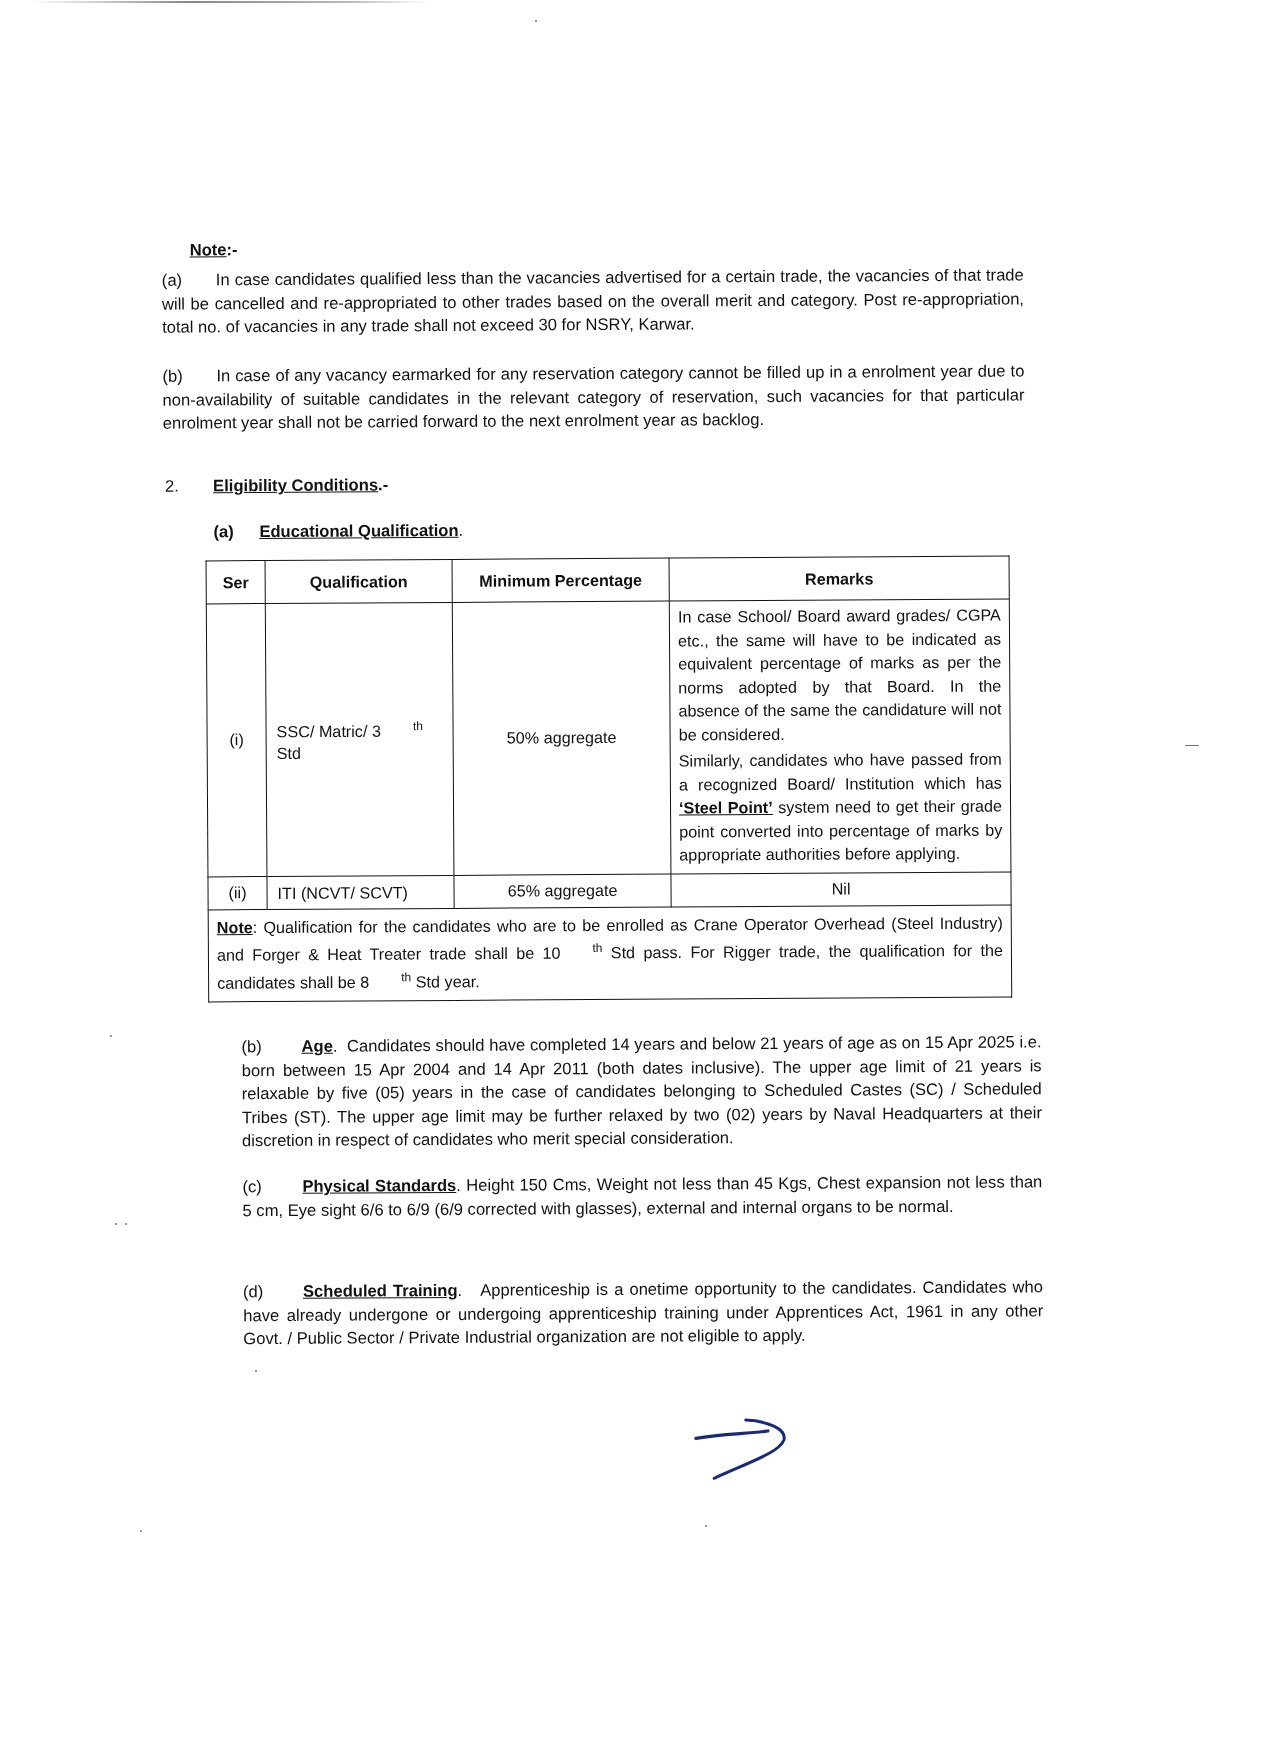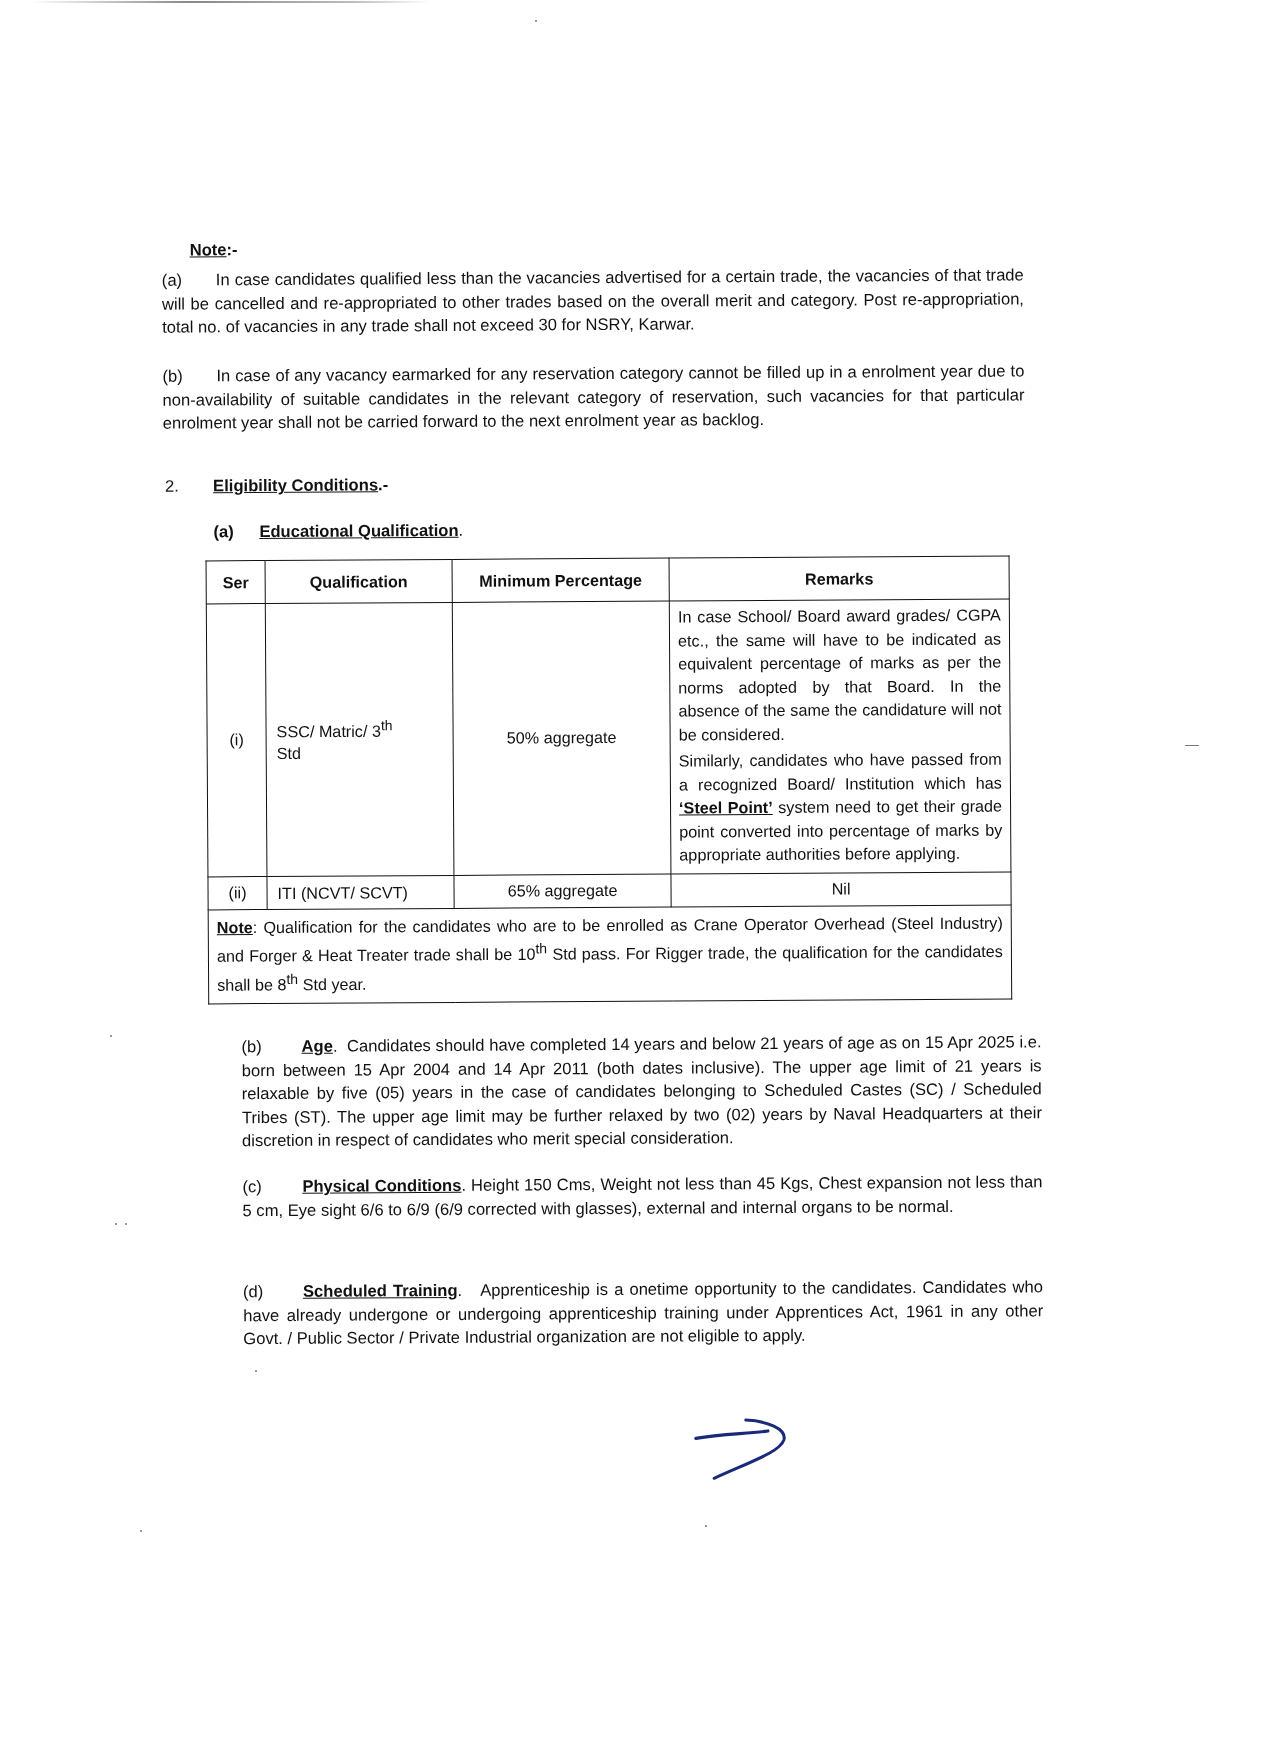--- a/index.html
+++ b/index.html
@@ -32,21 +32,21 @@
   table.qual td, table.qual th { border: 1.6px solid #111; vertical-align: middle; }
   table.qual th { font-weight: bold; height: 40px; text-align: center; }
   .c-ser { width: 56px; text-align: center; }
   .c-qual { width: 175px; }
   .c-min { width: 214px; text-align: center; }
   .c-rem { text-align: justify; padding: 4px 8px 6px 8px; line-height: 23.5px; }
   td.qual-cell { padding-left: 10px; line-height: 22px; }
   td.note-cell { padding: 6px 8px 6px 8px; line-height: 23.5px; text-align: justify; }
   .rem-p { margin: 0; }
   .rem-p + .rem-p { margin-top: 3px; }
-  sup { font-size: 14px; }
+  sup { font-size: 12px; margin-left: 32px; }
   .row2 td { height: 30px; }
   .center { text-align: center; }
 
   #age { left: 240px; top: 1033px; width: 800px; }
   #phys { left: 240px; top: 1173px; width: 800px; }
   #prev { left: 240px; top: 1278px; width: 800px; }
   .inner-label { display: inline-block; width: 60px; }
 
   .sig { position: absolute; left: 688px; top: 1415px; }
   .speck { position: absolute; width: 2px; height: 2px; background: #777; border-radius: 1px; }
@@ -114,21 +114,21 @@
         </td>
       </tr>
     </tbody>
   </table>
 
   <div id="age" class="para">
     <span class="inner-label">(b)</span><span class="u">Age</span><span>.</span>&nbsp;&nbsp;<span>Candidates should have completed 14 years and below 21 years of age as on 15 Apr 2025 i.e. born between 15 Apr 2004 and 14 Apr 2011 (both dates inclusive). The upper age limit of 21 years is relaxable by five (05) years in the case of candidates belonging to Scheduled Castes (SC) / Scheduled Tribes (ST). The upper age limit may be further relaxed by two (02) years by Naval Headquarters at their discretion in respect of candidates who merit special consideration.</span>
   </div>
 
   <div id="phys" class="para">
-    <span class="inner-label">(c)</span><span class="u">Physical Conditions</span><span>.</span> <span>Height 150 Cms, Weight not less than 45 Kgs, Chest expansion not less than 5 cm, Eye sight 6/6 to 6/9 (6/9 corrected with glasses), external and internal organs to be normal.</span>
+    <span class="inner-label">(c)</span><span class="u">Physical Standards</span><span>.</span> <span>Height 150 Cms, Weight not less than 45 Kgs, Chest expansion not less than 5 cm, Eye sight 6/6 to 6/9 (6/9 corrected with glasses), external and internal organs to be normal.</span>
   </div>
 
   <div id="prev" class="para">
     <span class="inner-label">(d)</span><span class="u">Scheduled Training</span><span>.</span>&nbsp;&nbsp;&nbsp;<span>Apprenticeship is a onetime opportunity to the candidates. Candidates who have already undergone or undergoing apprenticeship training under Apprentices Act, 1961 in any other Govt. / Public Sector / Private Industrial organization are not eligible to apply.</span>
   </div>
 
   <svg class="sig" width="110" height="70" viewBox="0 0 110 70">
     <path d="M4 24 C 30 19, 55 20, 76 17" stroke="#1a2a7a" stroke-width="3.2" fill="none" stroke-linecap="round"></path>
     <path d="M54 6 C 75 7, 95 15, 92 26 C 88 38, 60 47, 22 64" stroke="#1a2a7a" stroke-width="3" fill="none" stroke-linecap="round"></path>
   </svg>

